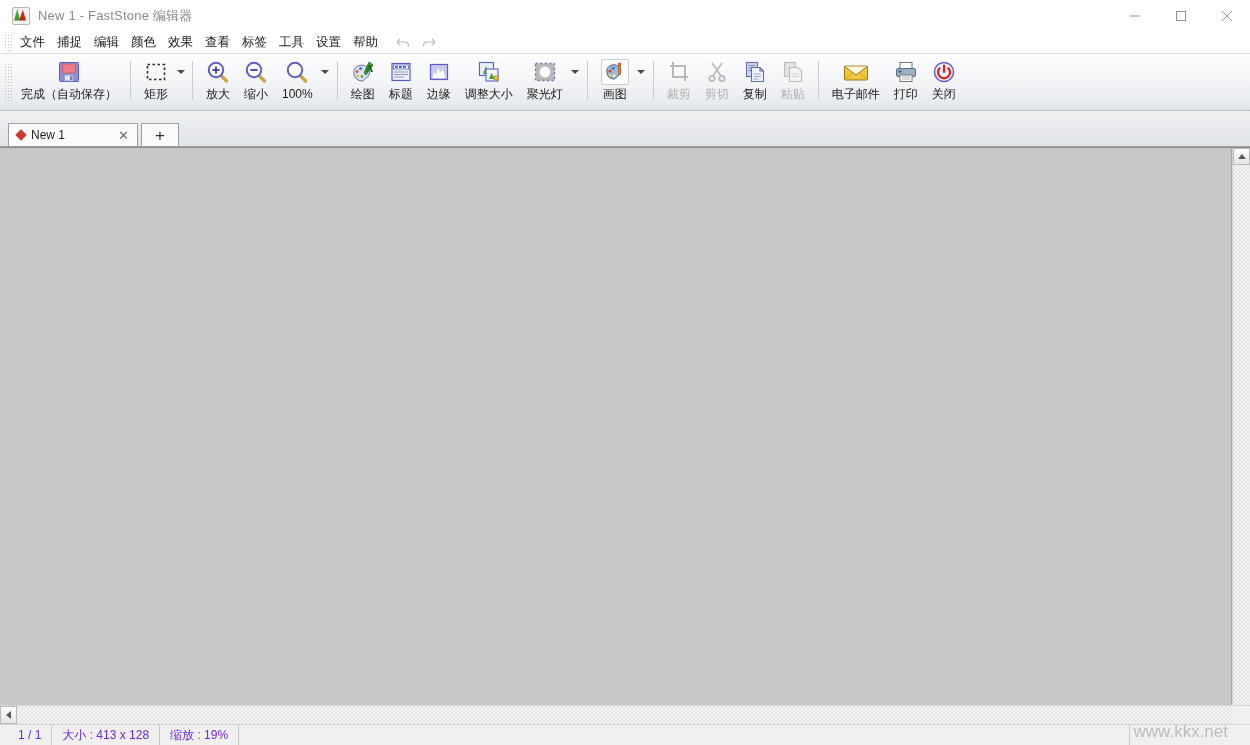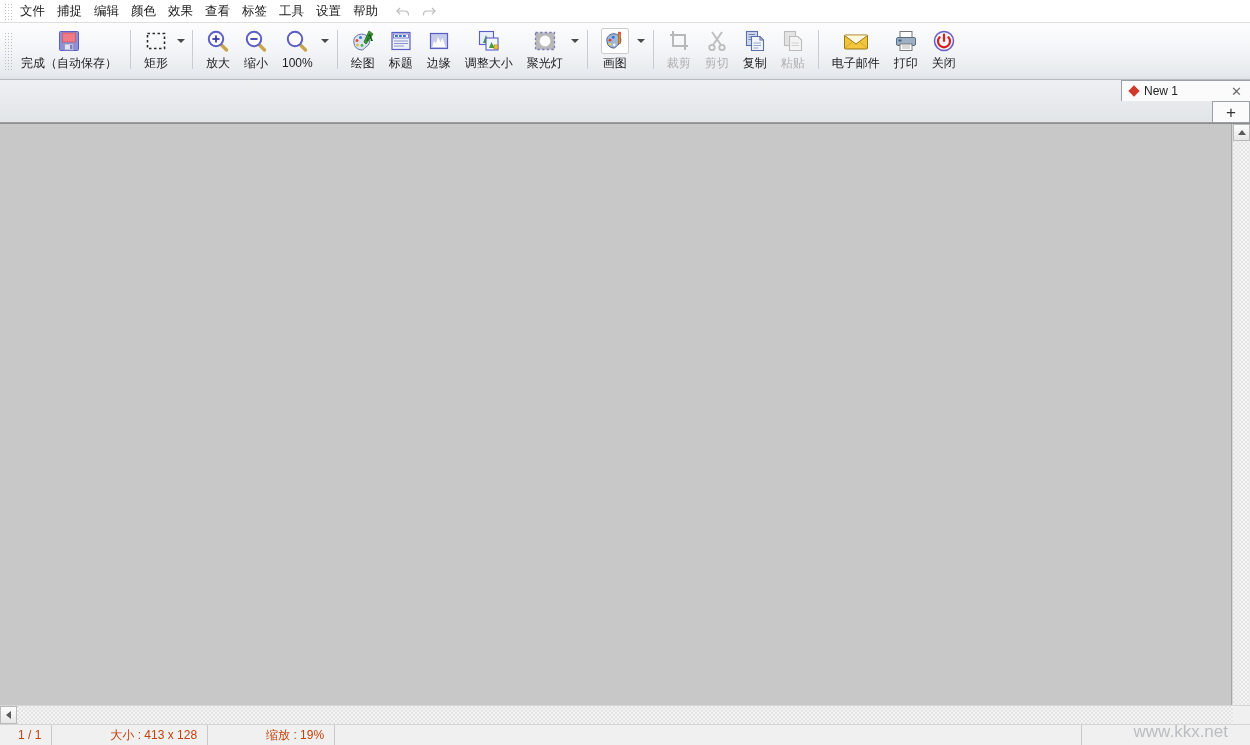--- a/index.html
+++ b/index.html
@@ -108,24 +108,24 @@
     width:11px;display:flex;align-items:flex-start;justify-content:center;
     padding-top:16px;box-sizing:border-box;
   }
   .caret{
     width:0;height:0;border-left:4px solid transparent;border-right:4px solid transparent;
     border-top:4px solid #4a4a4a;
   }
 
   
   .tabbar{
-    height:43px;min-height:26px;
+    height:36px;min-height:26px;
     background:linear-gradient(to bottom,#eef0f2,#e2e5e8);
     border-bottom:1px solid #9aa0a6;
-    display:flex;align-items:flex-end;padding-left:8px;box-sizing:border-box;flex-direction:column;
+    display:flex;align-items:flex-end;padding-left:8px;box-sizing:border-box;
   }
   .tab{
     height:23px;box-sizing:border-box;
     background:#fbfbfb;border:1px solid #9aa0a6;border-bottom:none;
     display:flex;align-items:center;padding:0 6px 0 8px;gap:6px;
     min-width:130px;margin-right:-1px;
   }
   .tab .dot{
     width:8px;height:8px;background:#cf3a2a;
     transform:rotate(45deg);flex:none;
@@ -181,23 +181,22 @@
   .hs-track{
     flex:1;
     background:repeating-conic-gradient(#f4f4f4 0% 25%,#e4e4e4 0% 50%) 0 0/4px 4px;
   }
   .hs-corner{width:17px;flex:none;background:#f0f0f0;}
 
   
   .statusbar{
     height:20px;min-height:20px;
     background:#f0f0f0;border-top:1px solid #d4d4d4;
-    display:flex;align-items:center;font-size:12px;color:#c2410c;
+    display:flex;align-items:center;font-size:12px;color:#6d28d9;
     position:relative;
-    gap:48px;
   }
   .st-cell{
     padding:0 10px;height:20px;display:flex;align-items:center;
     border-right:1px solid #c9c9c9;white-space:nowrap;
   }
   .st-cell.first{padding-left:18px;}
   .st-flex{flex:1;border-right:1px solid #c9c9c9;height:20px;}
   .st-end{width:120px;height:20px;}
   .watermark{
     position:absolute;right:6px;bottom:2px;width:160px;height:52px;
@@ -210,20 +209,42 @@
   .wm-sub{
     position:absolute;right:16px;bottom:1px;font-size:17px;
     color:#a9adb2;opacity:.75;white-space:nowrap;
   }
 </style>
 </head>
 <body>
 
 <div id="app">
 
+  <div class="titlebar">
+    <div class="title-icon"></div>
+    <div class="title-text">New 1 - FastStone 编辑器</div>
+    <div class="win-controls">
+      <div class="win-btn">
+        <svg width="12" height="12" viewBox="0 0 12 12">
+            <line x1="1" y1="6" x2="11" y2="6" stroke="#8f8f8f" stroke-width="1"></line>
+          </svg>
+      </div>
+      <div class="win-btn">
+        <svg width="12" height="12" viewBox="0 0 12 12">
+            <rect x="1.5" y="1.5" width="9" height="9" fill="none" stroke="#8f8f8f" stroke-width="1"></rect>
+          </svg>
+      </div>
+      <div class="win-btn">
+        <svg width="12" height="12" viewBox="0 0 12 12">
+            <line x1="1.5" y1="1.5" x2="10.5" y2="10.5" stroke="#8f8f8f" stroke-width="1"></line>
+            <line x1="10.5" y1="1.5" x2="1.5" y2="10.5" stroke="#8f8f8f" stroke-width="1"></line>
+          </svg>
+      </div>
+    </div>
+  </div>
 
   <div class="menubar">
     <div class="grip"></div>
     <div class="menu-item">文件</div>
     <div class="menu-item">捕捉</div>
     <div class="menu-item">编辑</div>
     <div class="menu-item">颜色</div>
     <div class="menu-item">效果</div>
     <div class="menu-item">查看</div>
     <div class="menu-item">标签</div>

